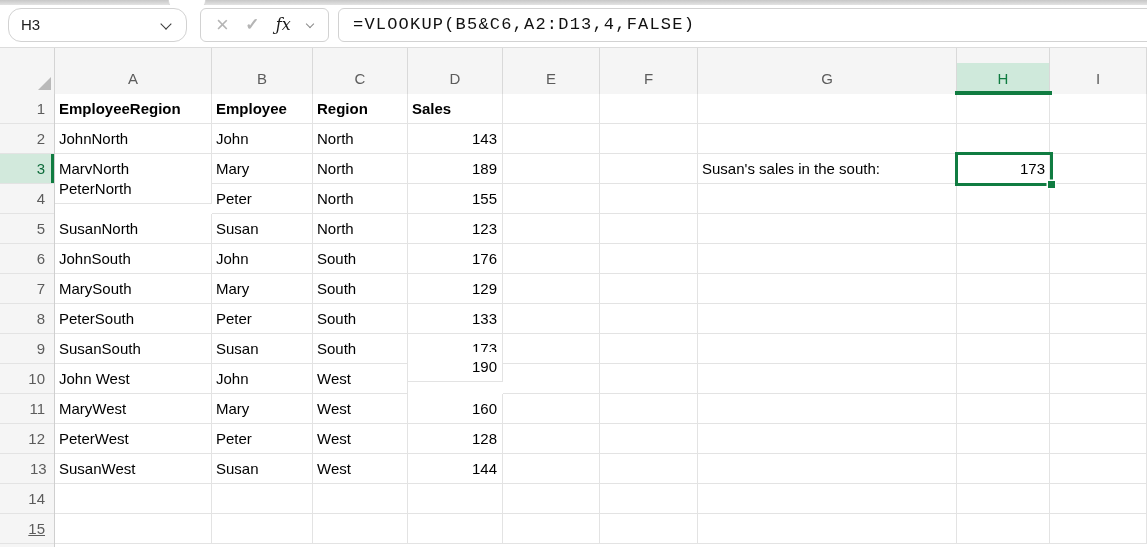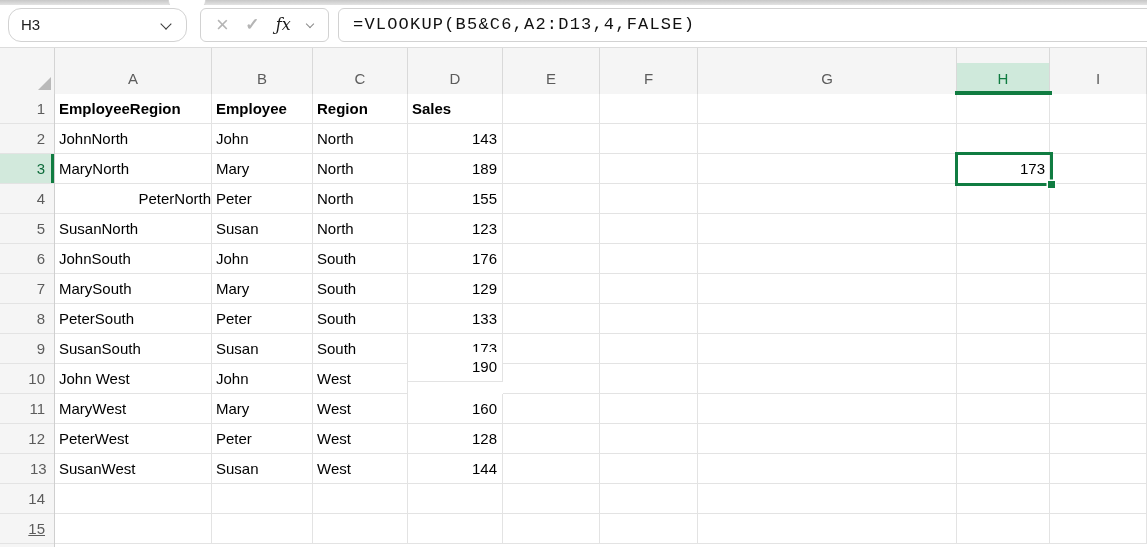--- a/index.html
+++ b/index.html
@@ -144,21 +144,21 @@
       <div class="cell" style="left: 55px; top: 154px; width: 157px;">MaryNorth</div>
       <div class="cell" style="left: 212px; top: 154px; width: 101px;">Mary</div>
       <div class="cell" style="left: 313px; top: 154px; width: 95px;">North</div>
       <div class="cell num" style="left: 408px; top: 154px; width: 95px;">189</div>
       <div class="cell" style="left: 503px; top: 154px; width: 97px;"></div>
       <div class="cell" style="left: 600px; top: 154px; width: 98px;"></div>
       <div class="cell" style="left: 698px; top: 154px; width: 259px;"></div>
       <div class="cell" style="left: 957px; top: 154px; width: 93px;"></div>
       <div class="cell" style="left: 1050px; top: 154px; width: 97px;"></div>
       <div class="rowhdr" style="top: 184px;">4</div>
-      <div class="cell" style="left: 55px; top: 184px; width: 157px; text-align: right;">PeterNorth</div>
+      <div class="cell" style="left: 55px; top: 174px; width: 157px;">PeterNorth</div>
       <div class="cell" style="left: 212px; top: 184px; width: 101px;">Peter</div>
       <div class="cell" style="left: 313px; top: 184px; width: 95px;">North</div>
       <div class="cell num" style="left: 408px; top: 184px; width: 95px;">155</div>
       <div class="cell" style="left: 503px; top: 184px; width: 97px;"></div>
       <div class="cell" style="left: 600px; top: 184px; width: 98px;"></div>
       <div class="cell" style="left: 698px; top: 184px; width: 259px;"></div>
       <div class="cell" style="left: 957px; top: 184px; width: 93px;"></div>
       <div class="cell" style="left: 1050px; top: 184px; width: 97px;"></div>
       <div class="rowhdr" style="top: 214px;">5</div>
       <div class="cell" style="left: 55px; top: 214px; width: 157px;">SusanNorth</div>
@@ -265,19 +265,20 @@
       <div class="cell" style="left: 212px; top: 514px; width: 101px;"></div>
       <div class="cell" style="left: 313px; top: 514px; width: 95px;"></div>
       <div class="cell" style="left: 408px; top: 514px; width: 95px;"></div>
       <div class="cell" style="left: 503px; top: 514px; width: 97px;"></div>
       <div class="cell" style="left: 600px; top: 514px; width: 98px;"></div>
       <div class="cell" style="left: 698px; top: 514px; width: 259px;"></div>
       <div class="cell" style="left: 957px; top: 514px; width: 93px;"></div>
       <div class="cell" style="left: 1050px; top: 514px; width: 97px;"></div>
     </div>
 
+  <div class="overlay-txt" style="left:702px;top:154px;width:253px;">Susan's sales in the south:</div>
   <div class="overlay-txt" style="left:957px;top:154px;width:88px;text-align:right;">173</div>
 
   <div class="selbox">
     <div class="fillhandle"></div>
   </div>
 
 </div>
 
 </body></html>

